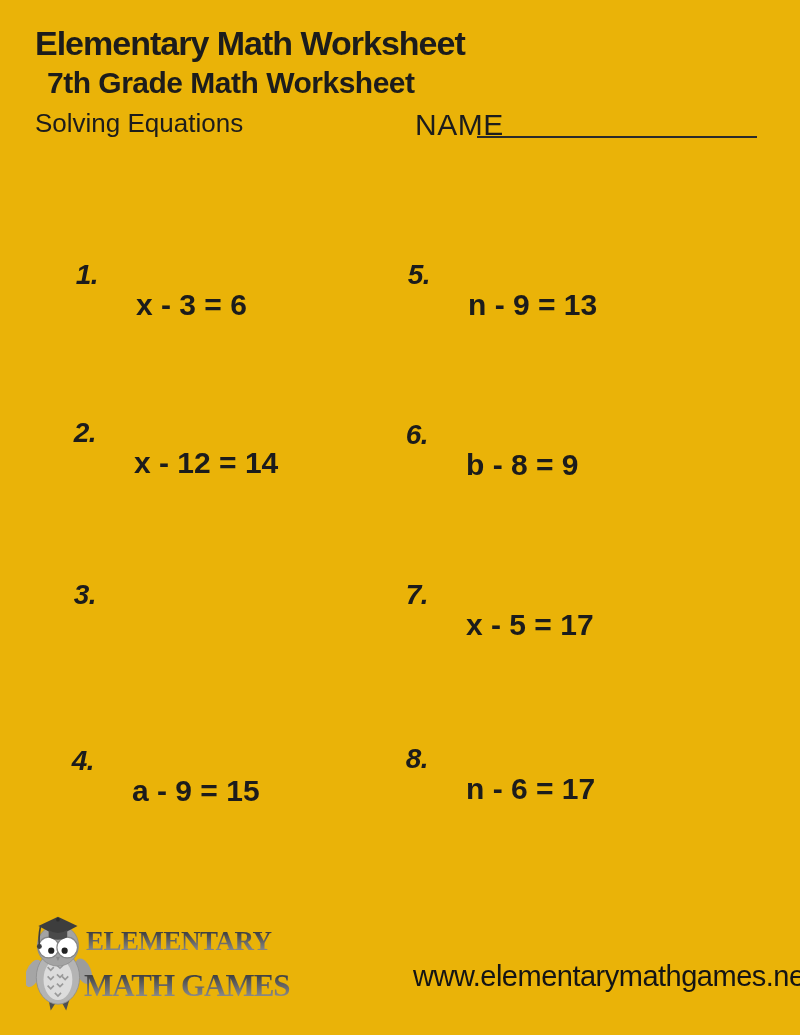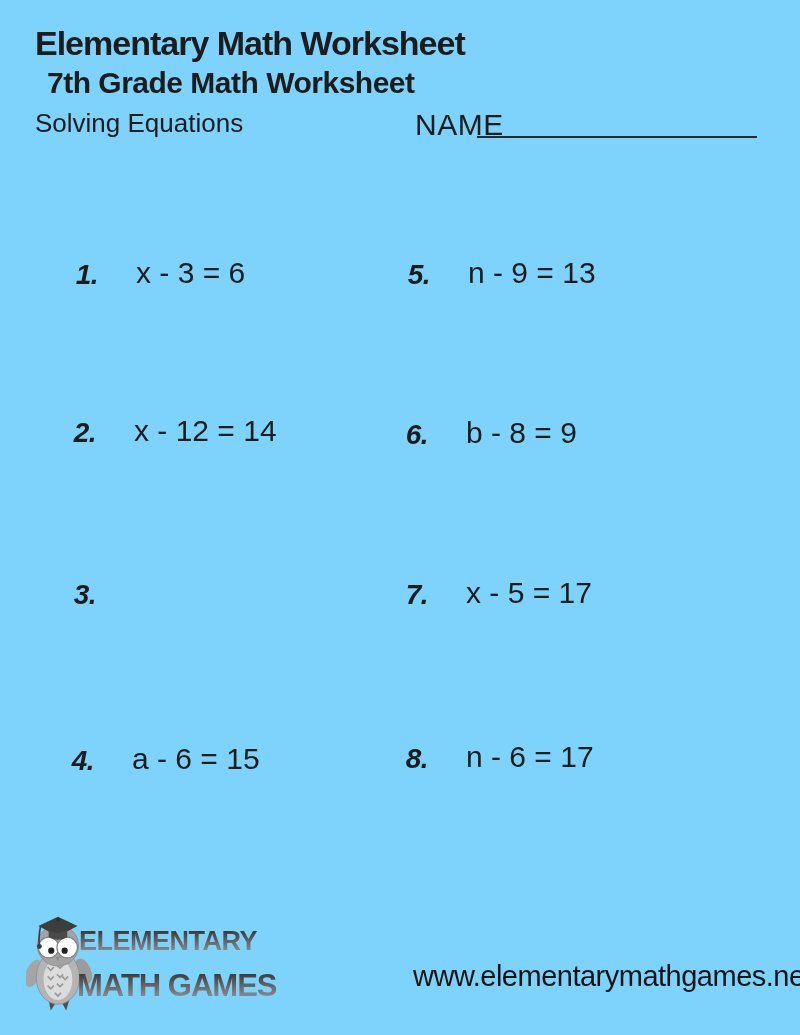--- a/index.html
+++ b/index.html
@@ -1,43 +1,43 @@
 <!DOCTYPE html>
 <html><head>
 <meta charset="utf-8">
 <style>
   * { margin:0; padding:0; box-sizing:border-box; }
   html,body { width:800px; height:1035px; background:#ffffff; overflow:hidden;
               font-family:"Liberation Sans", sans-serif; color:#1c1c1c; }
-  .page { position:relative; width:800px; height:1035px; background:#7dd3fc; }
+  .page { position:relative; width:800px; height:1035px; background:#eab308; }
 
   
   .title-main   { position:absolute; left:35px; top:24px;  font-size:34px; font-weight:600; letter-spacing:-1px; }
   .title-sub    { position:absolute; left:35px; top:66px;  font-size:30px; font-weight:700; letter-spacing:-0.5px;margin-left:12px; }
   .lesson-title { position:absolute; left:35px; top:108px; font-size:26px; font-weight:400;text-align:right; }
   .name-label   { position:absolute; left:415px; top:108px; font-size:30px; font-weight:400; letter-spacing:0.5px; }
   .name-line    { position:absolute; left:477px; top:136px; width:280px; height:2px; background:#2a2a2a; }
 
   
   .problem { position:absolute; display:flex; align-items:flex-start; }
   .problem .num { display:inline-block; width:40px; text-align:right; margin-right:38px;
                   font-size:28px; font-weight:700; font-style:italic; letter-spacing:-0.5px; padding-top:3px; }
-  .problem .eq  { font-size:30px; font-weight:400; white-space:nowrap; }
+  .problem .eq  { font-size:30px; font-weight:700; white-space:nowrap;margin-top:32px; }
   .p1 { left:58px;  top:256px; }
   .p5 { left:390px; top:256px; }
   .p2 { left:56px;  top:414px; }
   .p6 { left:388px; top:416px; }
   .p3 { left:56px;  top:576px; }
   .p7 { left:388px; top:576px; }
   .p4 { left:54px;  top:742px; }
   .p8 { left:388px; top:740px; }
 
   
   .owl-wrap { position:absolute; left:26px; top:914px; width:68px; height:98px; }
-  .logo-text { position:absolute; left:79px; top:928px; line-height:1; }
+  .logo-text { position:absolute; left:86px; top:928px; line-height:1;font-family:Liberation Serif, serif; }
   .logo-line1 { font-size:27px; font-weight:700; letter-spacing:-0.5px; }
   .logo-line2 { font-size:31px; font-weight:700; letter-spacing:-1px; margin-top:15px; margin-left:-2px; }
   .logo-line1, .logo-line2 { color:#6b6b6b; }
   @supports ((-webkit-background-clip:text) or (background-clip:text)) {
     .logo-line1, .logo-line2 {
       background:linear-gradient(#2f2f2f, #9a9a9a);
       -webkit-background-clip:text; background-clip:text;
       color:transparent;
     }
   }
@@ -73,21 +73,21 @@
   </div>
   <div class="problem p3">
     <span class="num">3.</span>
   </div>
   <div class="problem p7">
     <span class="num">7.</span>
     <span class="eq">x - 5 = 17</span>
   </div>
   <div class="problem p4">
     <span class="num">4.</span>
-    <span class="eq">a - 6 = 15</span>
+    <span class="eq">a - 9 = 15</span>
   </div>
   <div class="problem p8">
     <span class="num">8.</span>
     <span class="eq">n - 6 = 17</span>
   </div>
 
   <div class="owl-wrap">
     <svg width="68" height="98" viewBox="0 0 66 94" xmlns="http://www.w3.org/2000/svg">
 
       <ellipse cx="7" cy="57" rx="7" ry="14" fill="#a5a5a5" transform="rotate(22 7 57)"></ellipse>

